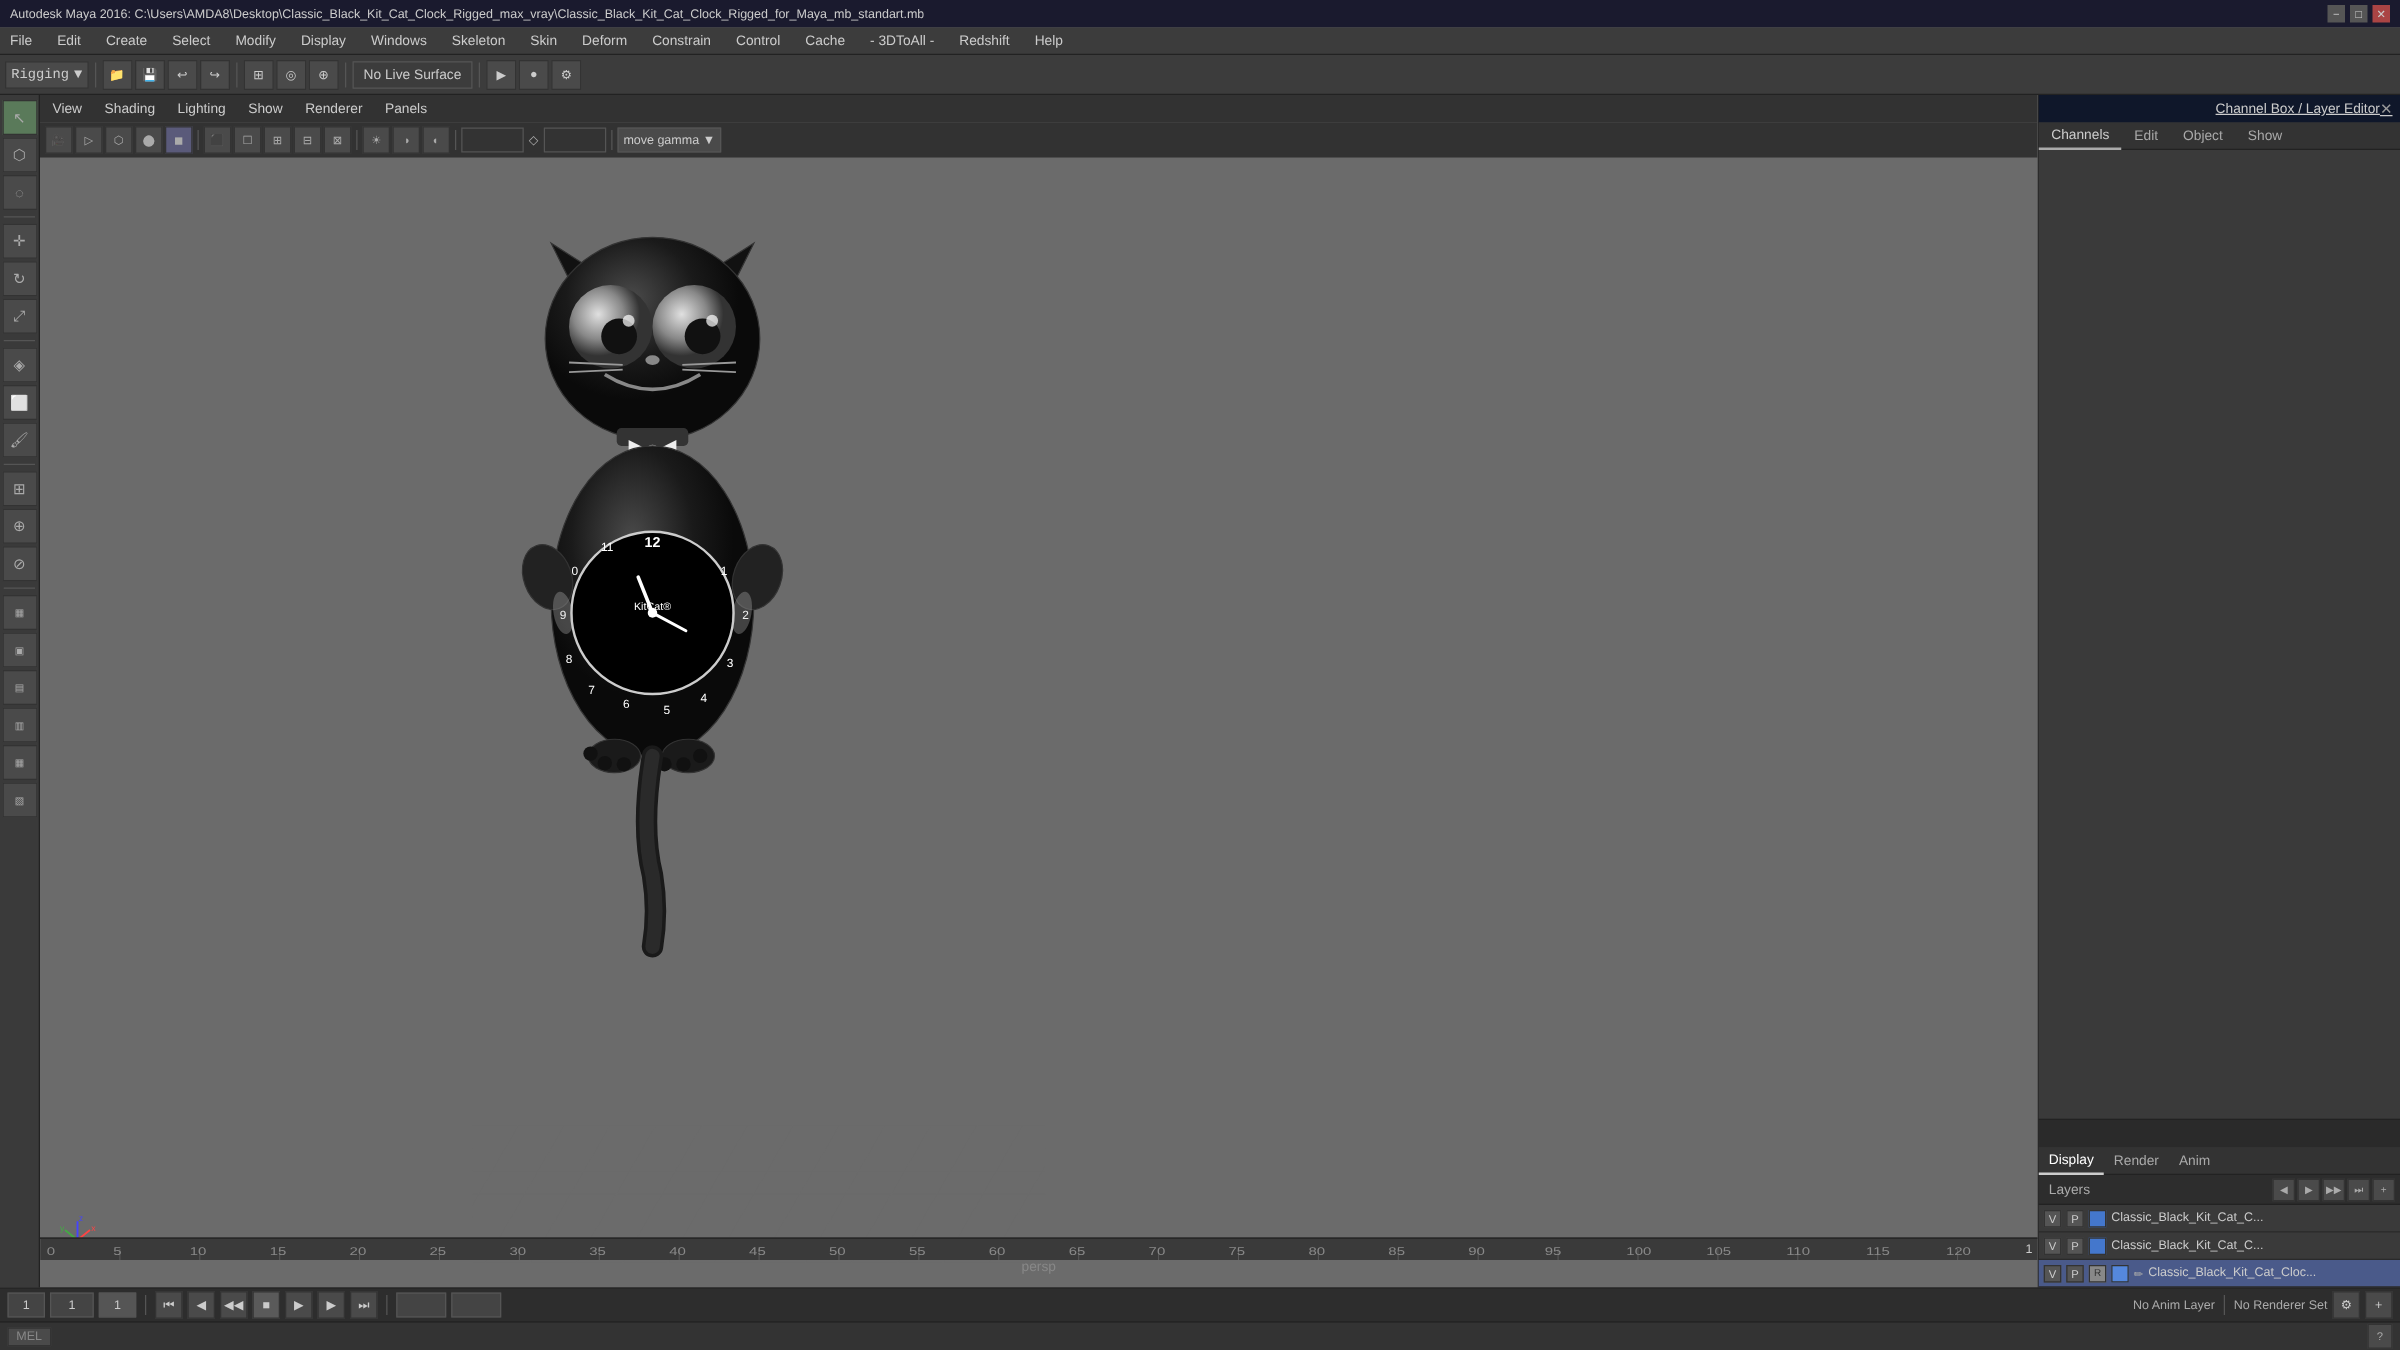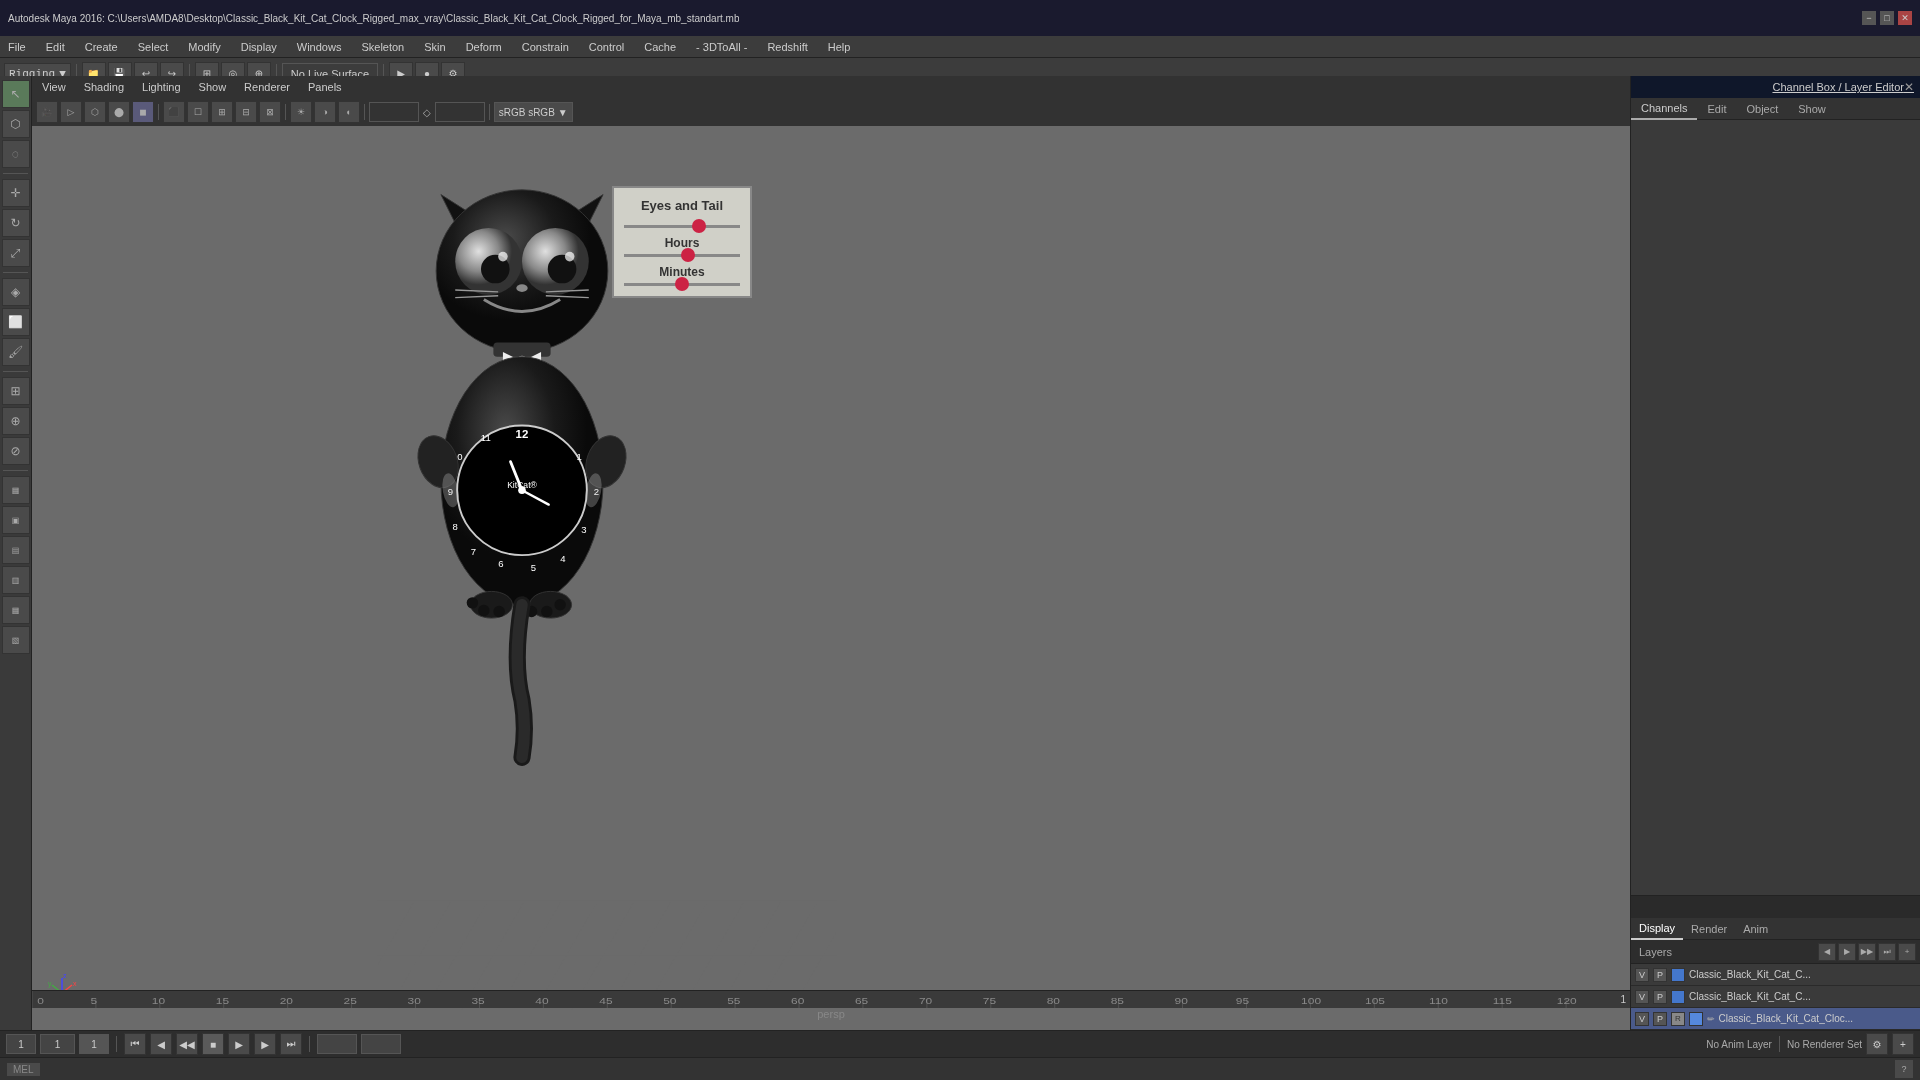--- a/index.html
+++ b/index.html
@@ -1,20 +1,20 @@
 <!DOCTYPE html>
 <html><head>
   <meta charset="utf-8">
   <style>
     * { margin: 0; padding: 0; box-sizing: border-box; }
     body { width: 1920px; height: 1080px; background: #6b6b6b; font-family: 'Arial', sans-serif; font-size: 11px; color: #ccc; overflow: hidden; position: relative; }
 
     
     #title-bar {
-      width: 100%; height: 36px; background: #1a1a2e;
+      width: 100%; height: 22px; background: #1a1a2e;
       display: flex; align-items: center; justify-content: space-between;
       color: #ccc; font-size: 11px; padding: 0 8px;
     }
     #title-bar .win-controls { display: flex; gap: 4px; }
     #title-bar .win-btn { width: 14px; height: 14px; background: #555; border: none; color: #ccc; font-size: 9px; cursor: pointer; display: flex; align-items: center; justify-content: center; }
 
     
     #menu-bar {
       width: 100%; height: 22px; background: #3c3c3c;
       display: flex; align-items: center; padding: 0 4px; gap: 12px;
@@ -349,21 +349,21 @@
       <div class="vp-sep"></div>
       <button class="vp-btn">☀</button>
       <button class="vp-btn">◑</button>
       <button class="vp-btn">◐</button>
       <div class="vp-sep"></div>
       <input class="vp-input" type="text" style="">
       <span class="vp-label">◇</span>
       <input class="vp-input" type="text" style="">
       <div class="vp-sep"></div>
       <div class="vp-dropdown">
-        <span>sRGB sRGB</span>
+        <span>move gamma</span>
         <span>▼</span>
       </div>
     </div>
 
     <div id="scene-3d">
 
       <svg id="clock-figure" viewBox="0 0 280 650" xmlns="http://www.w3.org/2000/svg">
 
         <defs>
           <radialGradient id="bodyGrad" cx="40%" cy="30%">
@@ -471,43 +471,20 @@
           <line x1="15" y1="20" x2="25" y2="12" stroke="#f44" stroke-width="1.5"></line>
           <line x1="15" y1="20" x2="5" y2="12" stroke="#4a4" stroke-width="1.5"></line>
           <line x1="15" y1="20" x2="15" y2="5" stroke="#44f" stroke-width="1.5"></line>
           <text x="26" y="13" fill="#f44" font-size="7">x</text>
           <text x="1" y="13" fill="#4a4" font-size="7">y</text>
           <text x="16" y="5" fill="#44f" font-size="7">z</text>
         </svg>
       </div>
     </div>
 
-    <div id="control-panel" style="position:absolute; top:110px; left:580px;">
-      <div class="ctrl-title">Eyes and Tail</div>
-
-      <div class="ctrl-slider-row">
-        <div class="ctrl-slider-track" style="position:relative;">
-          <div class="ctrl-slider-knob" style="left: calc(65% - 7px);"></div>
-        </div>
-      </div>
-
-      <div class="ctrl-label">Hours</div>
-      <div class="ctrl-slider-row">
-        <div class="ctrl-slider-track" style="position:relative;">
-          <div class="ctrl-slider-knob" style="left: calc(55% - 7px);"></div>
-        </div>
-      </div>
-
-      <div class="ctrl-label">Minutes</div>
-      <div class="ctrl-slider-row">
-        <div class="ctrl-slider-track" style="position:relative;">
-          <div class="ctrl-slider-knob" style="left: calc(50% - 7px);"></div>
-        </div>
-      </div>
-    </div>
   </div>
 
   <div id="right-panel">
 
     <div id="channel-box-header">
       <span class="cb-title">Channel Box / Layer Editor</span>
       <span class="cb-close">✕</span>
     </div>
 
     <div id="channel-tabs">

